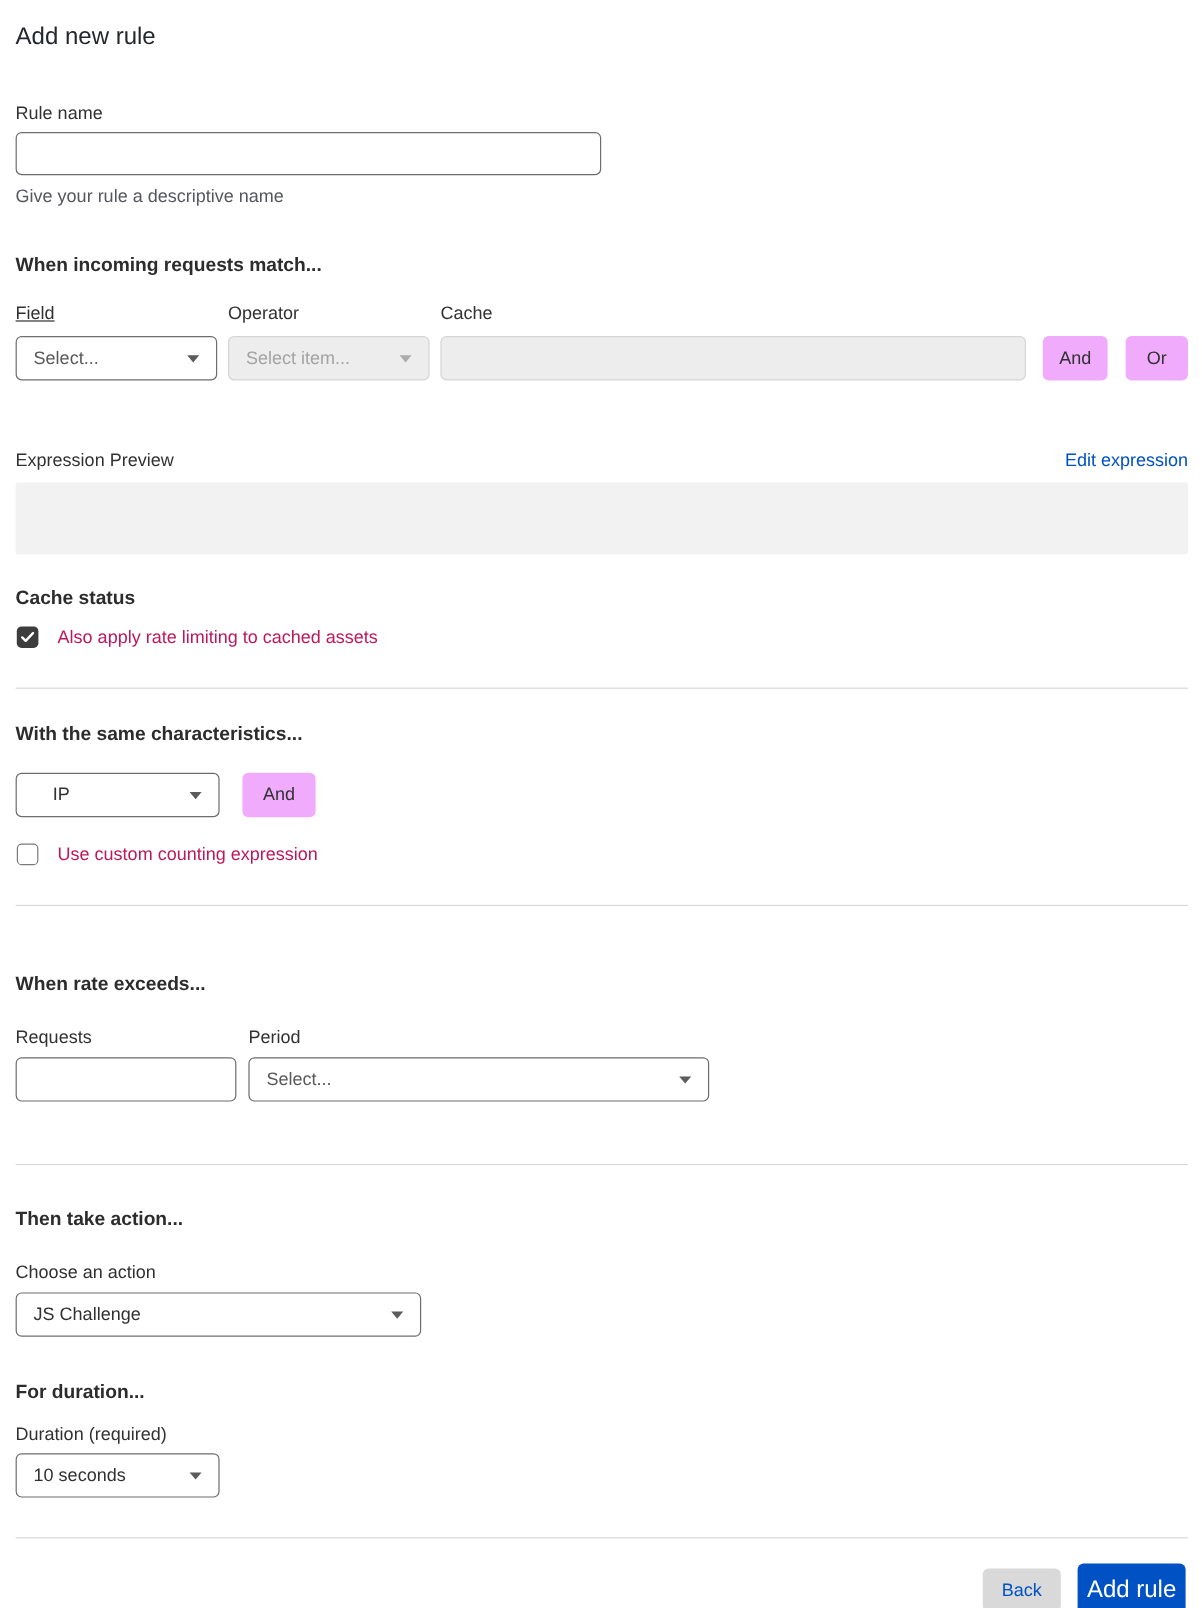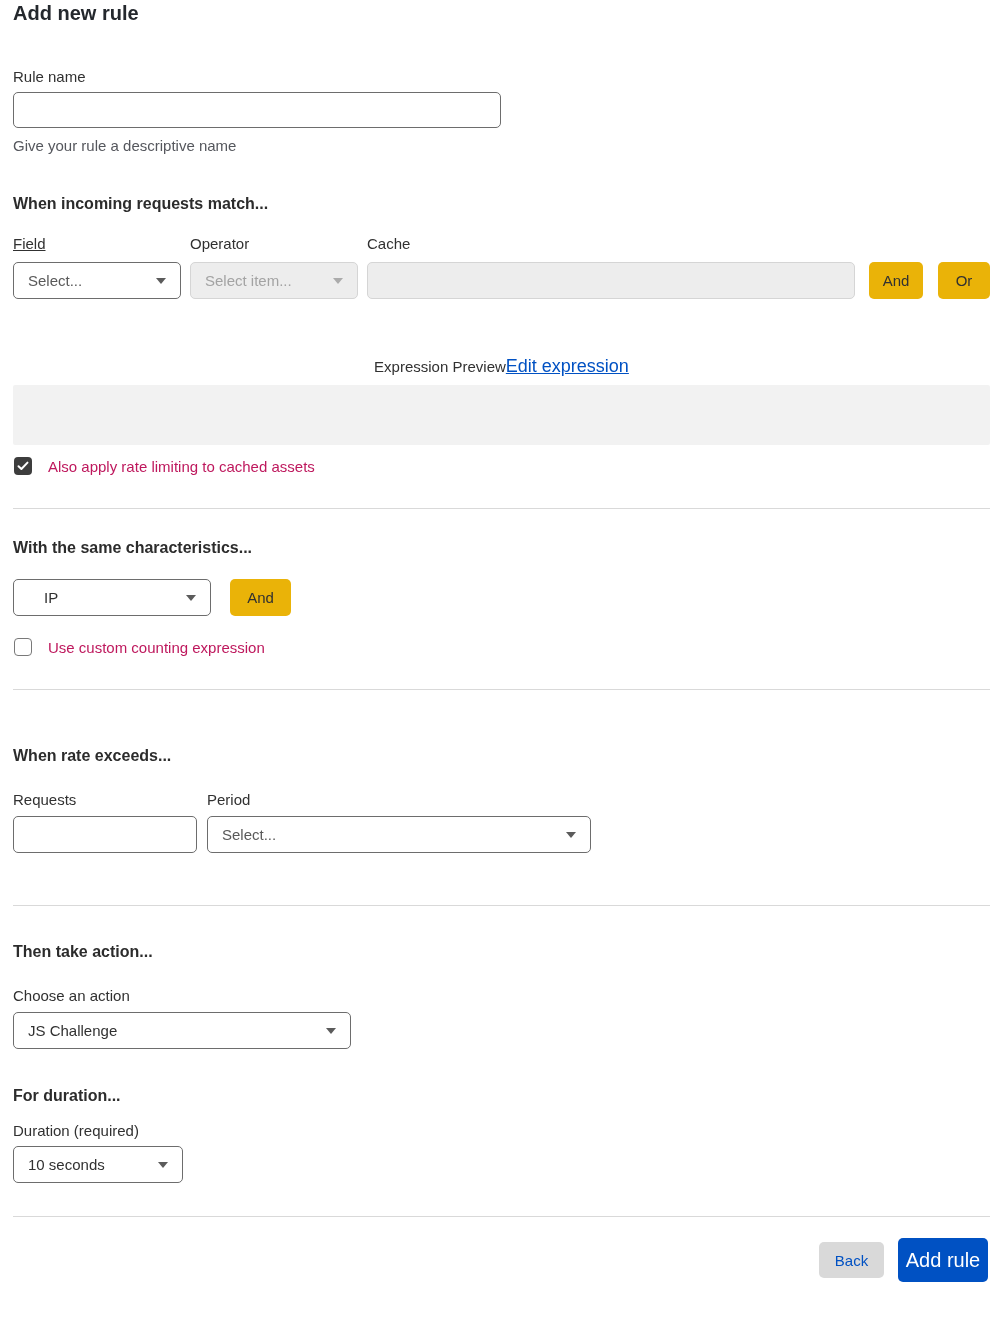--- a/index.html
+++ b/index.html
@@ -8,23 +8,24 @@
     width: 1002px;
     height: 1340px;
     font-family: "Liberation Sans", "DejaVu Sans", sans-serif;
     color: #313131;
     position: relative;
     overflow: hidden;
   }
   .container { padding: 0 12px 0 13px; }
 
   .page-title {
+    margin-top: 18px;
     font-size: 20px;
     line-height: 26px;
-    font-weight: 700;
+    font-weight: 400;
     color: #24282d;
   }
 
   .field-label { font-size: 15px; line-height: 20px; color: #313131; }
   .helper-text { font-size: 15px; line-height: 20px; color: #55575d; }
 
   .section-heading {
     font-size: 16px;
     line-height: 22px;
     font-weight: 700;
@@ -75,21 +76,21 @@
     border-left: 5px solid transparent;
     border-right: 5px solid transparent;
     border-top: 6px solid #5b5b5b;
     flex: 0 0 auto;
     margin-left: 8px;
   }
   .select-box.disabled .caret { border-top-color: #ababab; }
 
   .btn-gray {
     border: none;
-    background: #eab308;
+    background: #f0abfc;
     border-radius: 5px;
     font-size: 15px;
     font-family: inherit;
     color: #313131;
     height: 37px;
     cursor: pointer;
   }
 
   .row { display: flex; align-items: flex-start; }
 
@@ -101,28 +102,27 @@
   .match-controls { margin-top: 8px; align-items: center; }
   .sel-field    { width: 168px; margin-right: 9px; }
   .sel-operator { width: 168px; margin-right: 9px; gap: 20px; }
   .inp-value    { width: 488px; height: 37px; }
   .btn-and { width: 54px; margin-left: 14px; }
   .btn-or  { width: 52px; margin-left: 15px; }
 
   .expression-row {
     margin-top: 57px;
     display: flex;
-    justify-content: center;
+    justify-content: space-between;
     align-items: baseline;
   }
   .link {
-    font-size: 18px;
+    font-size: 15px;
     line-height: 20px;
     color: #0051c3;
-    text-decoration: underline;
     cursor: pointer;
   }
   .preview-box {
     margin-top: 8px;
     height: 60px;
     background: #f2f2f2;
     border-radius: 2px;
   }
 
   .checkbox-row { display: flex; align-items: center; }
@@ -142,21 +142,21 @@
   }
   .checkbox.unchecked {
     background: #ffffff;
     border: 1px solid #797979;
   }
   .checkbox-label { margin-left: 16px; font-size: 15px; color: #be185d; }
 
   .divider { border: none; border-top: 1px solid #d9d9d9; height: 0; }
 
   .char-controls { margin-top: 20px; align-items: center; }
-  .sel-characteristic { width: 198px; padding-left: 30px; }
+  .sel-characteristic { width: 170px; padding-left: 30px; }
   .btn-and-char { width: 61px; margin-left: 19px; }
 
   .rate-labels { margin-top: 23px; }
   .rate-labels .lbl-requests { width: 184px; margin-right: 10px; }
   .rate-controls { margin-top: 6px; align-items: center; }
   .inp-requests { width: 184px; height: 37px; margin-right: 10px; }
   .sel-period { width: 384px; }
 
   .sel-action { width: 338px; margin-top: 6px; }
   .sel-duration { width: 170px; margin-top: 5px; }
@@ -242,20 +242,21 @@
     <button class="btn-gray btn-and">And</button>
     <button class="btn-gray btn-or">Or</button>
   </div>
 
   <div class="expression-row">
     <span class="field-label">Expression Preview</span>
     <a class="link">Edit expression</a>
   </div>
   <div class="preview-box"></div>
 
+  <div class="section-heading mt-cache-head">Cache status</div>
   <div class="checkbox-row mt-cache-check">
     <span class="checkbox checked">
       <svg width="12" height="10" viewBox="0 0 12 10">
         <path d="M1.5 5.2 L4.4 8 L10.5 1.6" fill="none" stroke="#ffffff" stroke-width="2" stroke-linecap="round" stroke-linejoin="round"></path>
       </svg>
     </span>
     <span class="checkbox-label">Also apply rate limiting to cached assets</span>
   </div>
 
   <hr class="divider mt-div1">

